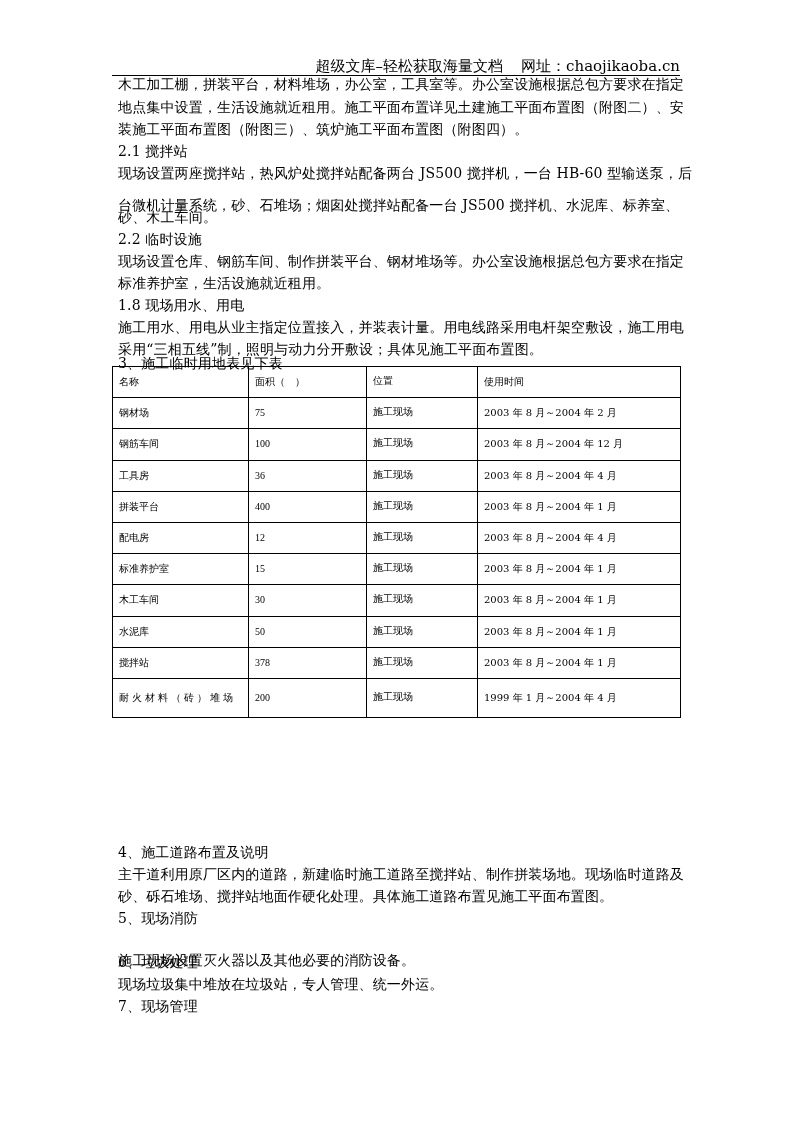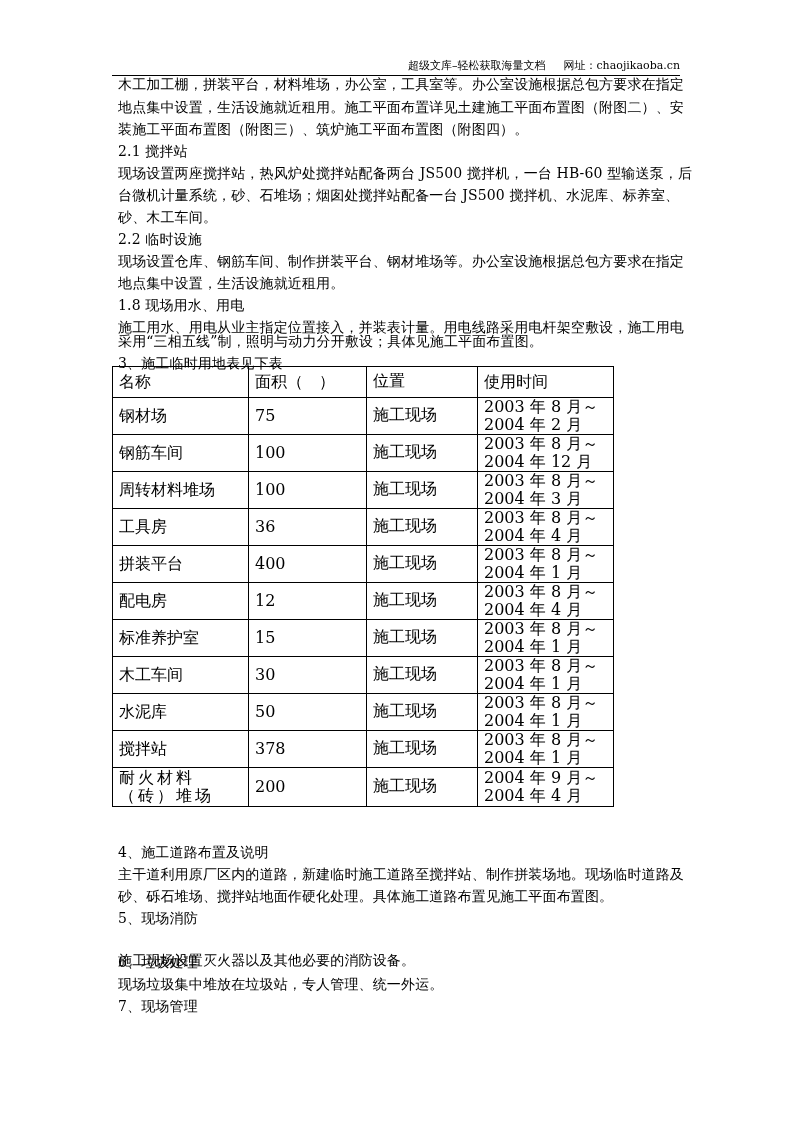--- a/index.html
+++ b/index.html
@@ -1,58 +1,58 @@
 <!DOCTYPE html>
 <html><head>
 <meta charset="utf-8">
 <style>
   html, body { margin:0; padding:0; background:#ffffff; }
   body { width:793px; height:1122px; position:relative; overflow:hidden;
          font-family:"DejaVu Serif","Liberation Serif",serif; color:#000; }
   .header { position:absolute; left:112px; top:58px; width:568px; text-align:right;
-            font-size:11px; line-height:16px; }
+            font-size:15px; line-height:16px; }
   .header .sep { display:inline-block; width:18px; }
   .header-rule { position:absolute; left:112px; top:75px; width:568px; height:0;
                  border-top:1.2px solid #000; }
   .line { position:absolute; left:118px; font-size:14px; line-height:20px;
           white-space:nowrap; letter-spacing:0.15px; }
-  table.land { position:absolute; left:112px; top:366px; width:502px;
-               border-collapse:collapse; font-size:16px; }
+  table.land { position:absolute; left:112px; top:366px; width:569px;
+               border-collapse:collapse; font-size:10px; }
   table.land td { border:1px solid #000; padding:0 0 0 6px; height:30.2px;
                   vertical-align:middle; line-height:18px; }
   table.land td.c1 { width:129px; }
-  table.land td.c2 { width:111px; }
+  table.land td.c2 { width:111px;font-family:Liberation Serif, serif; }
   table.land td.c3 { width:104px;font-family:Liberation Mono, monospace; }
   table.land tr.tall td { height:38px; }
   .wrapcell { white-space:normal; letter-spacing:3px; line-height:20px; }
 </style>
 </head>
 <body>
 
 <div class="header">
   <span>超级文库–轻松获取海量文档</span><span class="sep"></span><span>网址：chaojikaoba.cn</span>
 </div>
 <div class="header-rule"></div>
 
 <div class="line" style="top:74px">木工加工棚，拼装平台，材料堆场，办公室，工具室等。办公室设施根据总包方要求在指定</div>
 <div class="line" style="top:97px">地点集中设置，生活设施就近租用。施工平面布置详见土建施工平面布置图（附图二）、安</div>
 <div class="line" style="top:119px">装施工平面布置图（附图三）、筑炉施工平面布置图（附图四）。</div>
 
 <div class="line" style="top:141px">2.1  搅拌站</div>
 <div class="line" style="top:163px">现场设置两座搅拌站，热风炉处搅拌站配备两台 JS500  搅拌机，一台 HB-60  型输送泵，后</div>
-<div class="line" style="top:185px">台微机计量系统，砂、石堆场；烟囱处搅拌站配备一台 JS500  搅拌机、水泥库、标养室、</div>
+<div class="line" style="top:195px">台微机计量系统，砂、石堆场；烟囱处搅拌站配备一台 JS500  搅拌机、水泥库、标养室、</div>
 <div class="line" style="top:207px">砂、木工车间。</div>
 
 <div class="line" style="top:229px">2.2  临时设施</div>
 <div class="line" style="top:251px">现场设置仓库、钢筋车间、制作拼装平台、钢材堆场等。办公室设施根据总包方要求在指定</div>
-<div class="line" style="top:273px">地点集中设置，生活设施就近租用。</div>
+<div class="line" style="top:273px">标准养护室，生活设施就近租用。</div>
 
 <div class="line" style="top:295px">1.8  现场用水、用电</div>
 <div class="line" style="top:317px">施工用水、用电从业主指定位置接入，并装表计量。用电线路采用电杆架空敷设，施工用电</div>
-<div class="line" style="top:331px">采用“三相五线”制，照明与动力分开敷设；具体见施工平面布置图。</div>
+<div class="line" style="top:339px">采用“三相五线”制，照明与动力分开敷设；具体见施工平面布置图。</div>
 
 <div class="line" style="top:346px;margin-top:8px;top:345px">3、施工临时用地表见下表</div>
 
 <table class="land">
   <tbody>
       <tr>
     <td class="c1">名称</td>
     <td class="c2">面积（　）</td>
     <td class="c3">位置</td>
     <td>使用时间</td>
@@ -61,26 +61,20 @@
     <td class="c1">钢材场</td>
     <td class="c2">75</td>
     <td class="c3">施工现场</td>
     <td>2003  年 8  月～2004 年 2  月</td>
   </tr>
   <tr>
     <td class="c1">钢筋车间</td>
     <td class="c2">100</td>
     <td class="c3">施工现场</td>
     <td>2003  年 8  月～2004 年 12  月</td>
-  </tr>
-  <tr>
-    <td class="c1">周转材料堆场</td>
-    <td class="c2">100</td>
-    <td class="c3">施工现场</td>
-    <td>2003  年 8  月～2004 年 3  月</td>
   </tr>
   <tr>
     <td class="c1">工具房</td>
     <td class="c2">36</td>
     <td class="c3">施工现场</td>
     <td>2003  年 8  月～2004 年 4  月</td>
   </tr>
   <tr>
     <td class="c1">拼装平台</td>
     <td class="c2">400</td>
@@ -114,21 +108,21 @@
   <tr>
     <td class="c1">搅拌站</td>
     <td class="c2">378</td>
     <td class="c3">施工现场</td>
     <td>2003  年 8  月～2004 年 1  月</td>
   </tr>
   <tr class="tall">
     <td class="c1 wrapcell">耐火材料（砖）堆场</td>
     <td class="c2">200</td>
     <td class="c3">施工现场</td>
-    <td>2004  年 9  月～2004 年 4  月</td>
+    <td>1999  年 1  月～2004 年 4  月</td>
   </tr>
 </tbody>
   </table>
 
 <div class="line" style="top:842px">4、施工道路布置及说明</div>
 <div class="line" style="top:864px">主干道利用原厂区内的道路，新建临时施工道路至搅拌站、制作拼装场地。现场临时道路及</div>
 <div class="line" style="top:886px">砂、砾石堆场、搅拌站地面作硬化处理。具体施工道路布置见施工平面布置图。</div>
 <div class="line" style="top:908px">5、现场消防</div>
 <div class="line" style="top:950px">施工现场设置灭火器以及其他必要的消防设备。</div>
 <div class="line" style="top:952px">6、垃圾处理</div>

